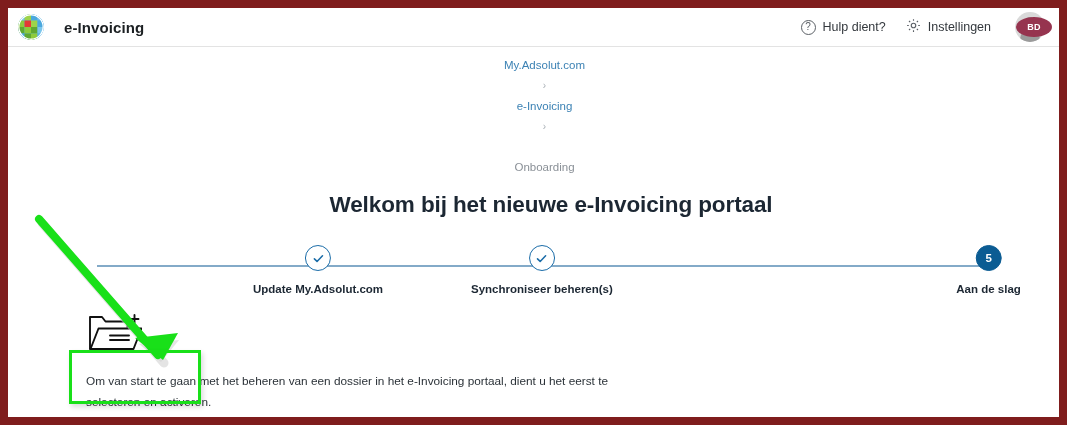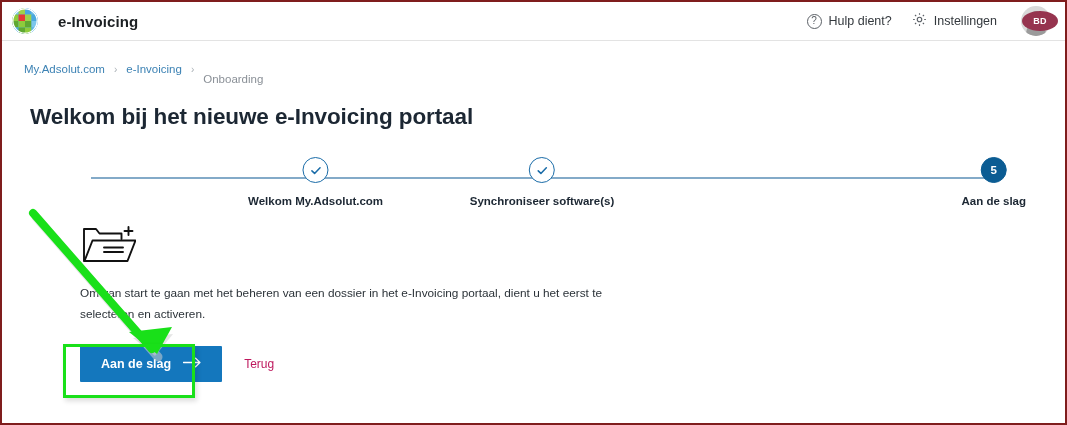--- a/index.html
+++ b/index.html
@@ -10,21 +10,21 @@
     overflow: hidden;
     background: #ffffff;
     font-family: "Liberation Sans", sans-serif;
   }
 
   #screen {
     position: relative;
     width: 1067px;
     height: 425px;
     background: #ffffff;
-    border: 2px solid #7f1d1d;
+    border: 8px solid #7f1d1d;
     overflow: hidden;
   }
 
   
   .topbar {
     position: relative;
     height: 39px;
     background: #ffffff;
     border-bottom: 1px solid #e3e3e3;
     display: flex;
@@ -111,32 +111,34 @@
     letter-spacing: .3px;
   }
 
   
   .breadcrumb {
     display: flex;
     align-items: center;
     gap: 9px;
     padding: 12px 0 0 22px;
     font-size: 11.5px;
+    flex-direction: column;
   }
   .crumb-link { color: #3c82b4; cursor: pointer; }
   .crumb-current { color: #8a9097; margin-top: 20px; }
   .crumb-sep { color: #a9b0b6; font-size: 10px; }
 
   
   .page-title {
-    margin: 19px 0 0 28px;
+    margin: 19px 0 0 35px;
     font-size: 22.5px;
     font-weight: bold;
     color: #1c2733;
     letter-spacing: -.1px;
+    text-align: center;
   }
 
   
   .stepper {
     position: relative;
     margin: 27px 0 0 0;
     height: 58px;
   }
   .step-line {
     position: absolute;
@@ -322,30 +324,30 @@
   <div class="stepper">
     <div class="step-line"></div>
 
 
     <div class="step" style="left:29.5%">
       <div class="step-marker">
         <svg width="13" height="13" viewBox="0 0 16 16" fill="none" stroke="#1a6ca8" stroke-width="1.9" stroke-linecap="round" stroke-linejoin="round">
             <path d="M3 8.4 6.3 11.6 13 4.6"></path>
           </svg>
       </div>
-      <div class="step-label">Welkom My.Adsolut.com</div>
+      <div class="step-label">Update My.Adsolut.com</div>
     </div>
 
     <div class="step" style="left:50.8%">
       <div class="step-marker">
         <svg width="13" height="13" viewBox="0 0 16 16" fill="none" stroke="#1a6ca8" stroke-width="1.9" stroke-linecap="round" stroke-linejoin="round">
             <path d="M3 8.4 6.3 11.6 13 4.6"></path>
           </svg>
       </div>
-      <div class="step-label">Synchroniseer software(s)</div>
+      <div class="step-label">Synchroniseer beheren(s)</div>
     </div>
 
 
     <div class="step" style="left:93.3%">
       <div class="step-marker current">5</div>
       <div class="step-label">Aan de slag</div>
     </div>
   </div>
 
   <div class="content">

